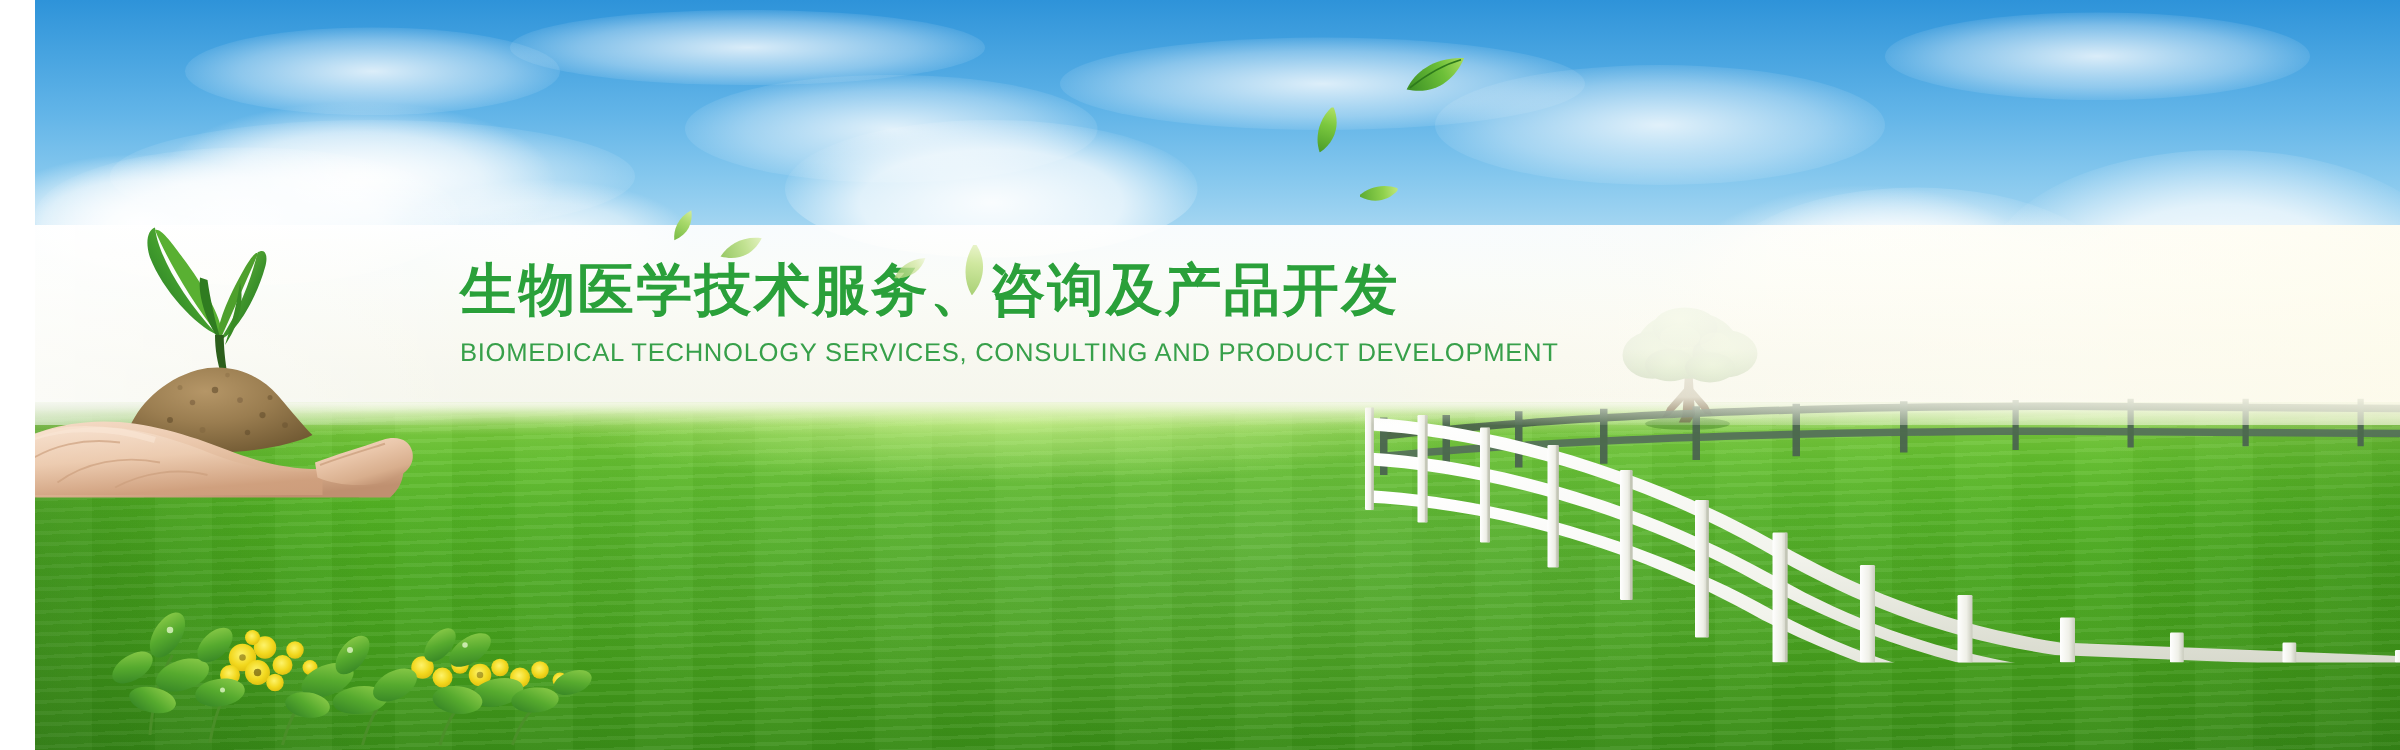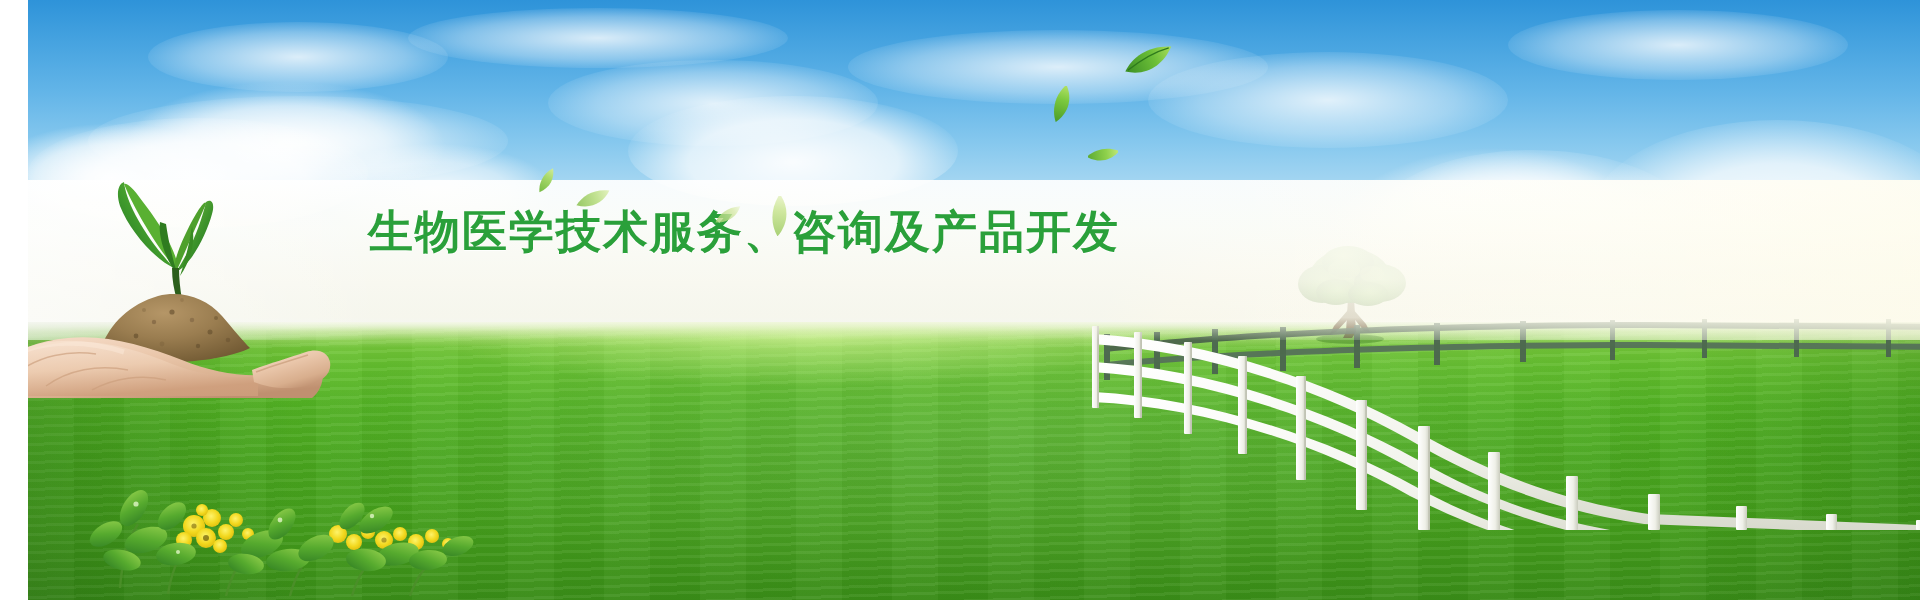--- a/index.html
+++ b/index.html
@@ -293,20 +293,21 @@
       </g>
     </svg>
   </div>
 
   <div class="band"></div>
   <div class="band-fade-l"></div>
   <div class="band-fade-r"></div>
 
   <div class="text-block">
     <div class="headline">生物医学技术服务、咨询及产品开发</div>
+    <div class="subline">BIOMEDICAL TECHNOLOGY SERVICES, CONSULTING AND PRODUCT DEVELOPMENT</div>
   </div>
 
   <div class="hand-wrap">
     <svg width="330" height="260" viewBox="0 0 330 260">
       <defs>
         <linearGradient id="leafG1" x1="0" y1="1" x2="1" y2="0">
           <stop offset="0%" stop-color="#1f6b22"></stop>
           <stop offset="45%" stop-color="#3f9a2c"></stop>
           <stop offset="100%" stop-color="#7fc743"></stop>
         </linearGradient>

